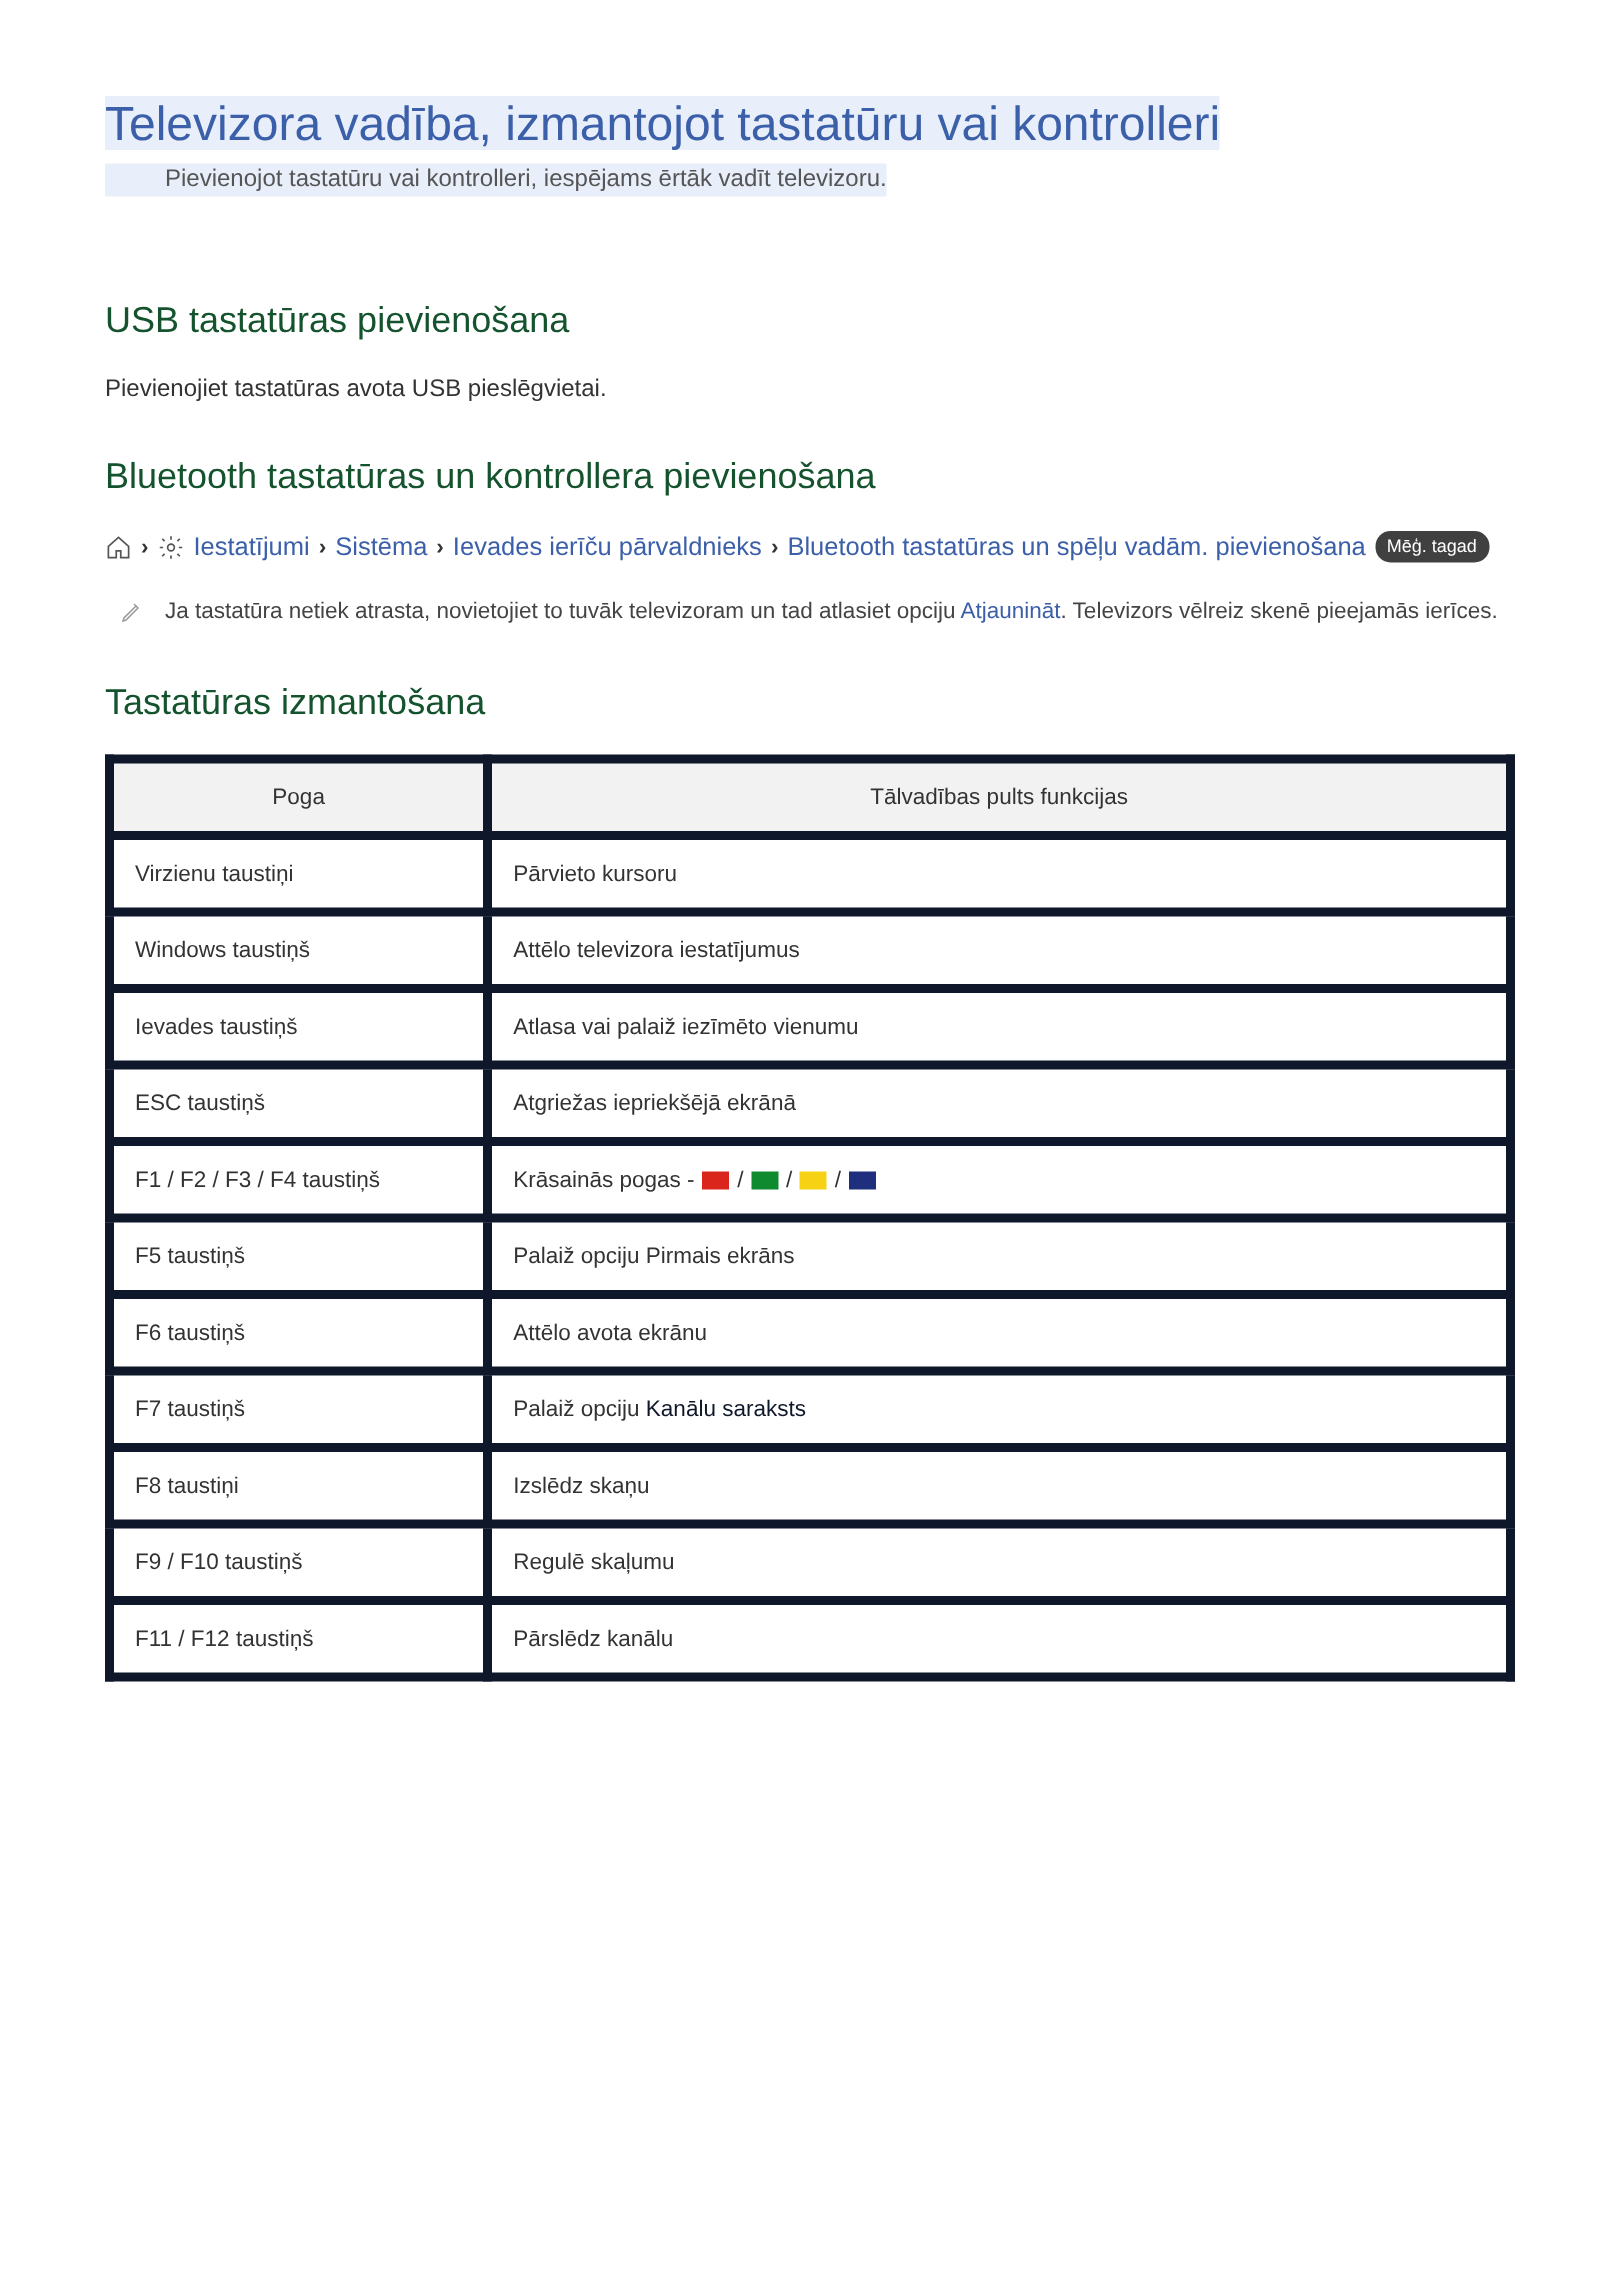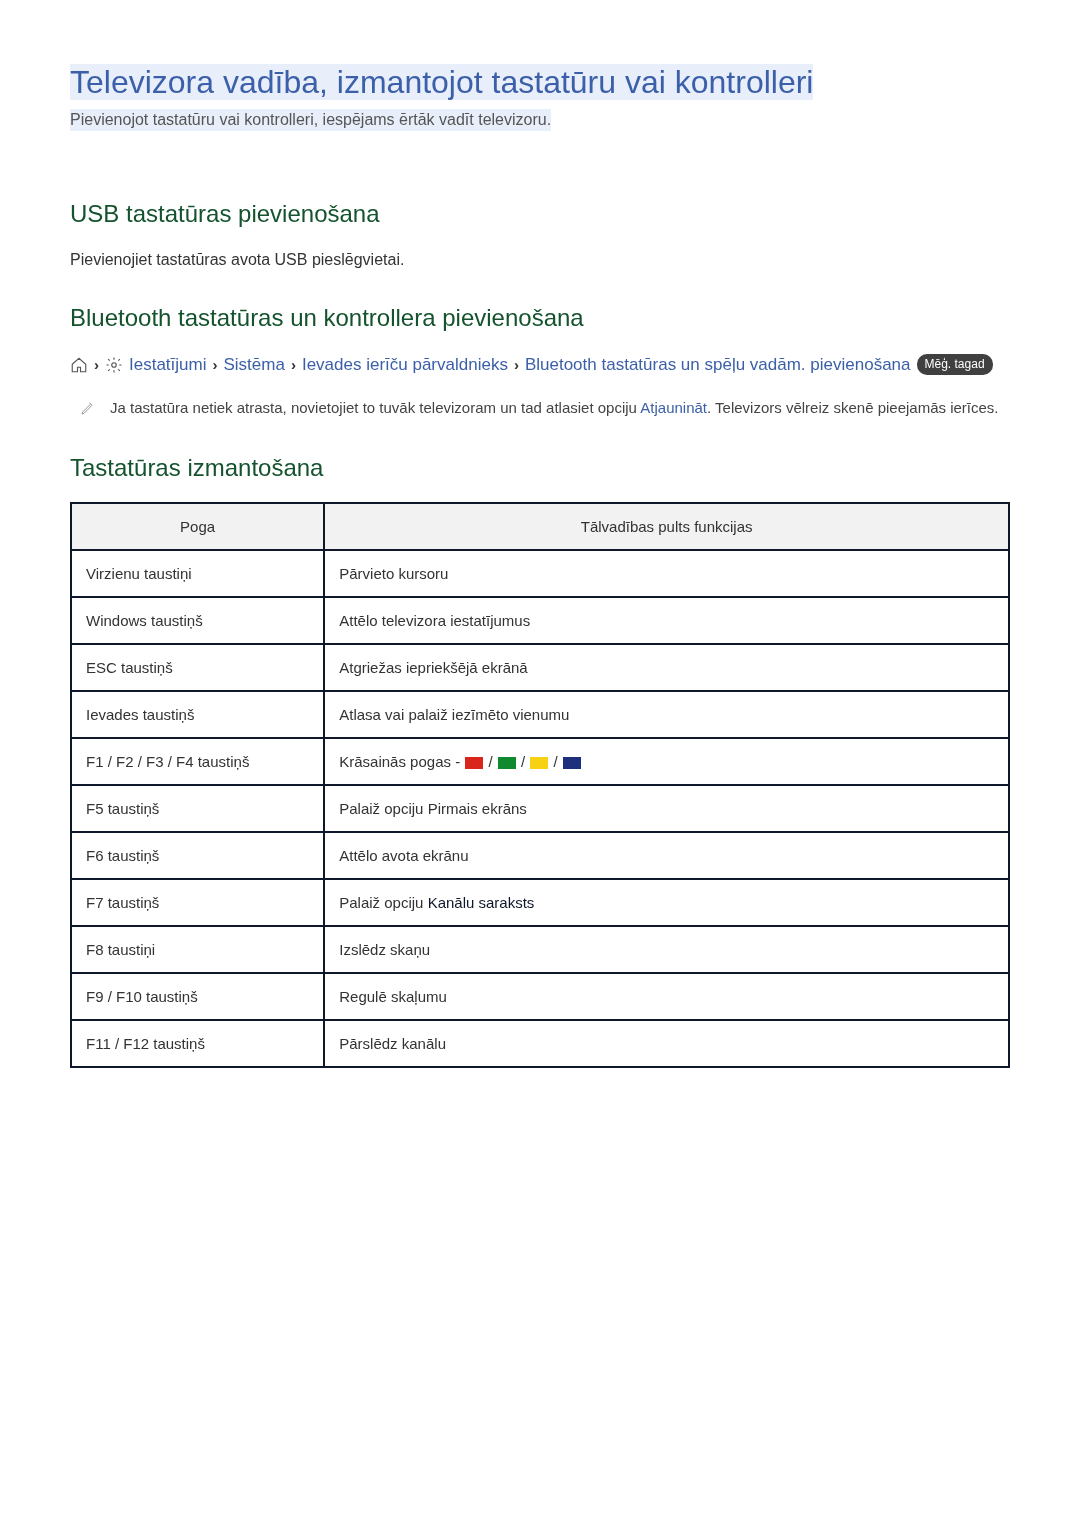--- a/index.html
+++ b/index.html
@@ -19,20 +19,21 @@
     background: #e8effa;
     display: inline;
   }
   .page-subtitle {
     color: #555;
     font-size: 16px;
     background: #e8effa;
     display: inline-block;
     margin-top: 4px;
     margin-bottom: 36px;
+    padding-left: 40px;
   }
   h2.section-title {
     color: #14532d;
     font-size: 24px;
     font-weight: 400;
     margin-top: 30px;
     margin-bottom: 18px;
   }
   p.body-text {
     font-size: 16px;
@@ -81,21 +82,21 @@
     flex-shrink: 0;
     margin-top: 3px;
   }
   .note .note-text .emph { color: #3b5fa8; }
   table.key-table {
     width: 100%;
     border-collapse: collapse;
     font-size: 15px;
   }
   table.key-table th, table.key-table td {
-    border: 2px solid #0f172a;
+    border: 6px solid #0f172a;
     padding: 12px 14px;
     text-align: left;
   }
   table.key-table th {
     background: #f2f2f2;
     font-weight: 400;
     text-align: center;
     color: #333;
   }
   table.key-table .col-key { width: 27%; }
@@ -173,28 +174,28 @@
   <tbody id="key-tbody">
       <tr>
         <td>Virzienu taustiņi</td>
         <td>Pārvieto kursoru</td>
       </tr>
       <tr>
         <td>Windows taustiņš</td>
         <td>Attēlo televizora iestatījumus</td>
       </tr>
       <tr>
+        <td>Ievades taustiņš</td>
+        <td>Atlasa vai palaiž iezīmēto vienumu</td>
+      </tr>
+      <tr>
         <td>ESC taustiņš</td>
         <td>Atgriežas iepriekšējā ekrānā</td>
       </tr>
       <tr>
-        <td>Ievades taustiņš</td>
-        <td>Atlasa vai palaiž iezīmēto vienumu</td>
-      </tr>
-      <tr>
         <td>F1 / F2 / F3 / F4 taustiņš</td>
         <td><span>Krāsainās pogas - </span><span class="color-sq sq-red"></span> / <span class="color-sq sq-green"></span> / <span class="color-sq sq-yellow"></span> / <span class="color-sq sq-blue"></span></td>
       </tr>
       <tr>
         <td>F5 taustiņš</td>
         <td>Palaiž opciju Pirmais ekrāns</td>
       </tr>
       <tr>
         <td>F6 taustiņš</td>
         <td>Attēlo avota ekrānu</td>

